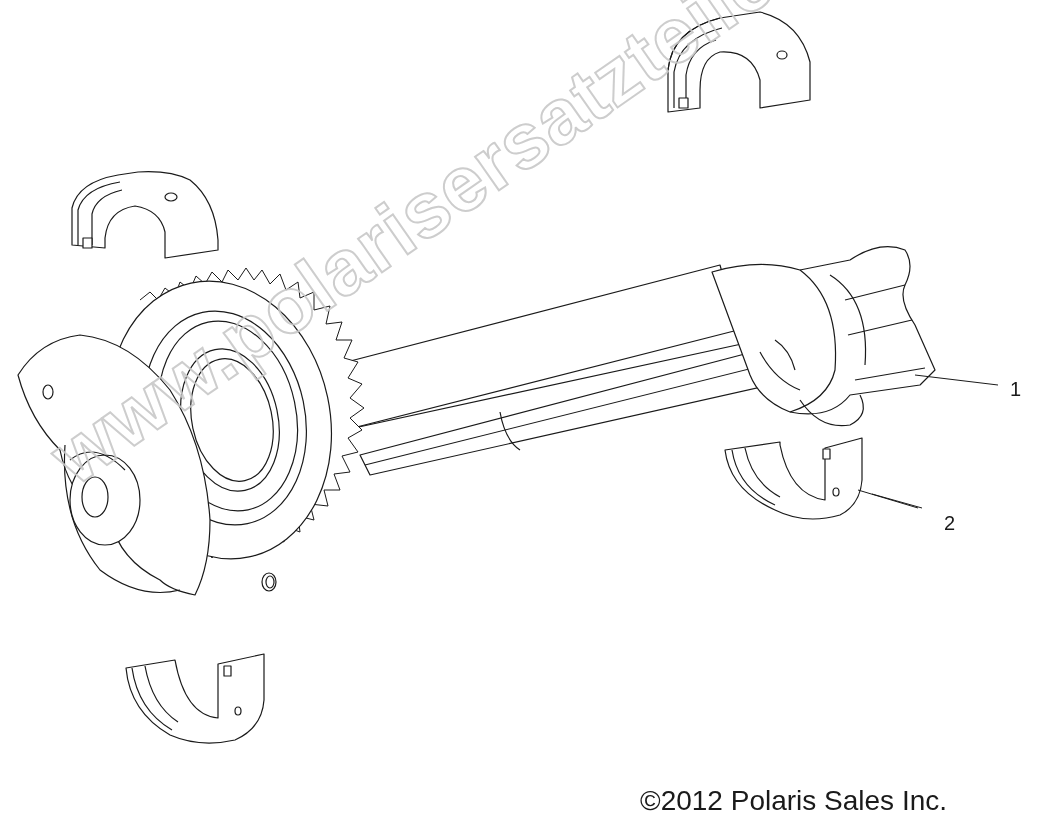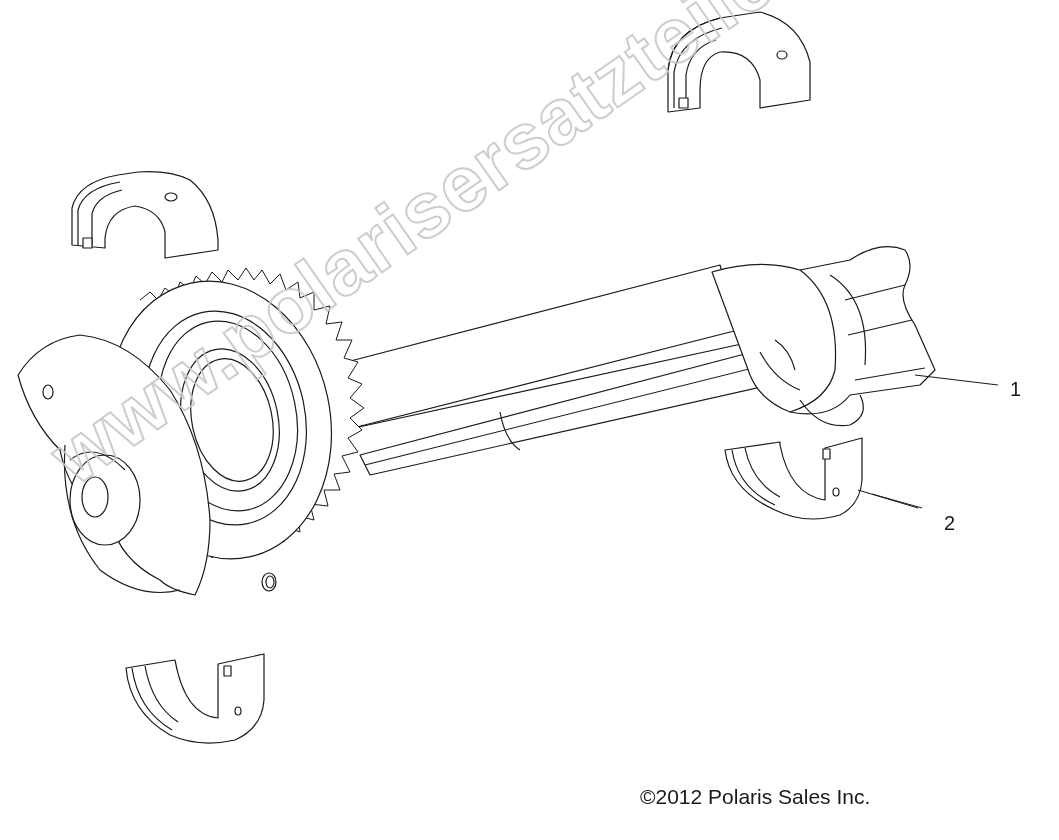--- a/index.html
+++ b/index.html
@@ -1,19 +1,19 @@
 <!DOCTYPE html>
 <html><head>
   <meta charset="utf-8">
   <style>
     html, body { margin: 0; padding: 0; background: #ffffff; }
     body { width: 1059px; height: 840px; position: relative; overflow: hidden; font-family: "Liberation Sans", sans-serif; }
     #diagram { position: absolute; left: 0; top: 0; width: 1059px; height: 840px; }
     .callout-label { position: absolute; font-size: 20px; color: #1a1a1a; font-family: "Liberation Sans", sans-serif; }
-    .copyright { position: absolute; left: 640px; top: 785px; font-size: 21px; color: #1a1a1a; font-family: "Liberation Sans", sans-serif; white-space: nowrap; }
+    .copyright { position: absolute; left: 640px; top: 785px; font-size: 28px; color: #1a1a1a; font-family: "Liberation Sans", sans-serif; white-space: nowrap; }
     .watermark { position: absolute; left: 60px; top: 420px; font-size: 78px; font-weight: bold; color: transparent;
       -webkit-text-stroke: 2px #c8c8c8; transform: rotate(-35deg); transform-origin: left center; white-space: nowrap;
       font-family: "Liberation Sans", sans-serif; letter-spacing: 1px; opacity: 0.9; pointer-events: none; }
     svg path, svg line, svg ellipse, svg circle, svg polyline, svg rect { vector-effect: non-scaling-stroke; }
   </style>
 </head>
 <body>
 
 <svg id="diagram" viewBox="0 0 1059 840" xmlns="http://www.w3.org/2000/svg">
   <g fill="#ffffff" stroke="#1a1a1a" stroke-width="1.2" stroke-linejoin="round">

